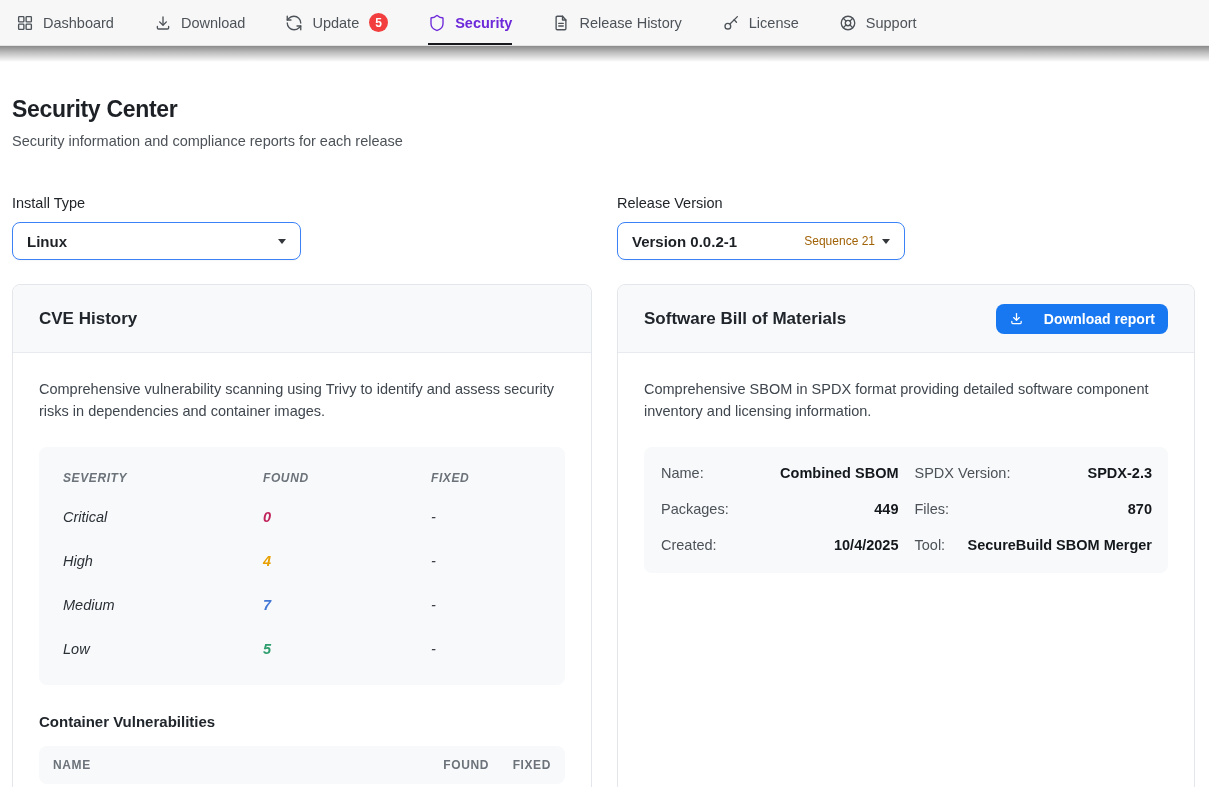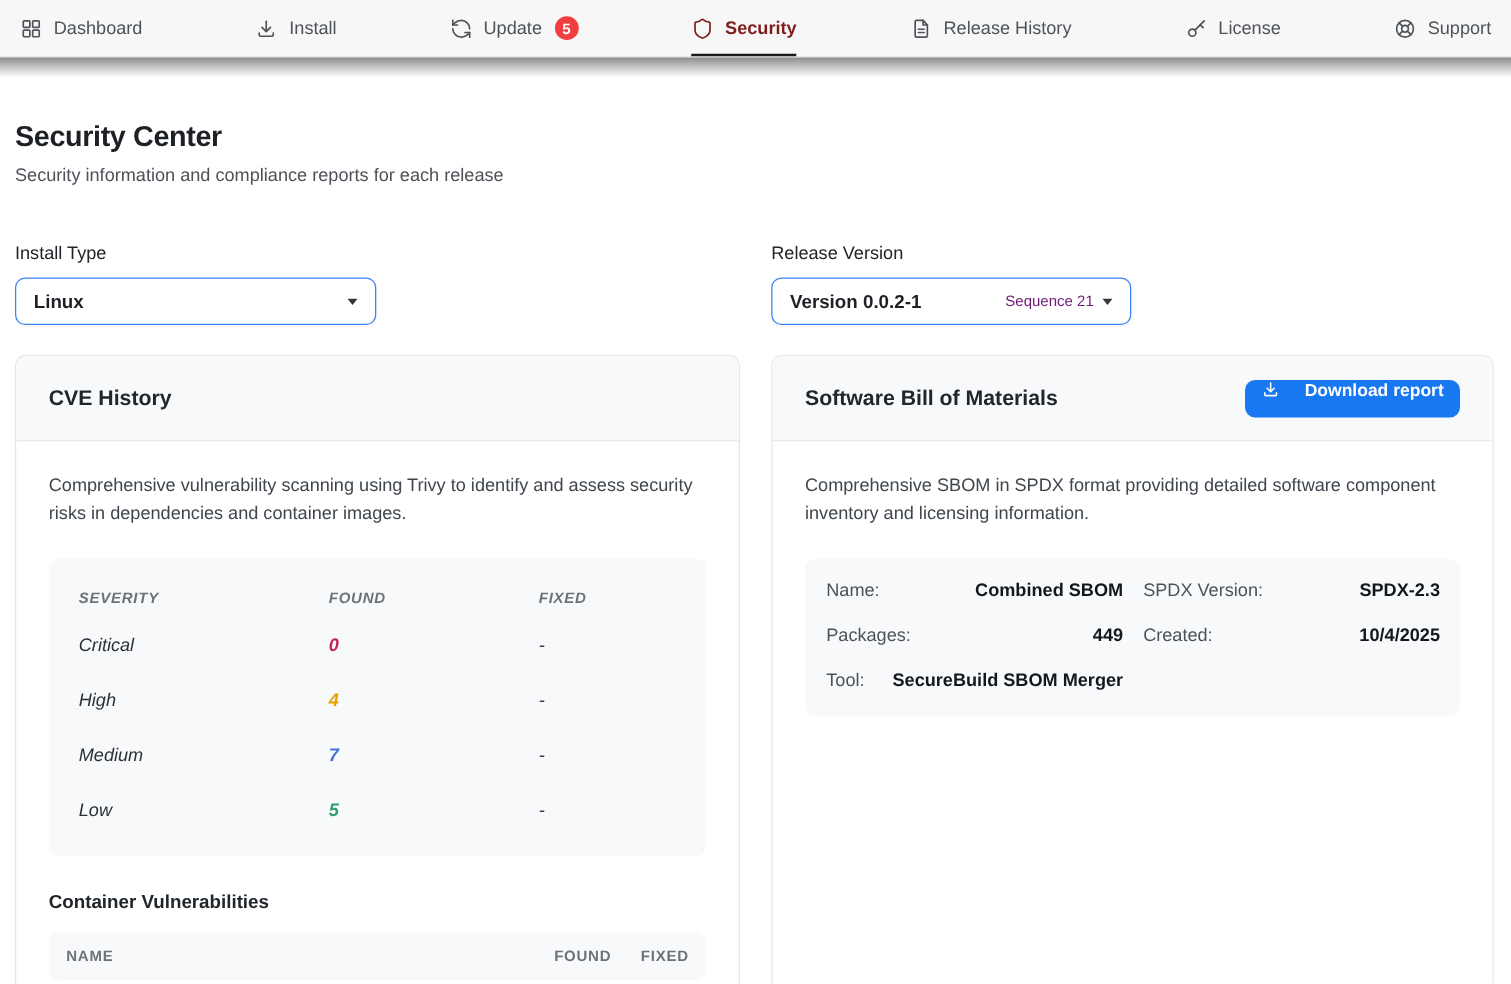--- a/index.html
+++ b/index.html
@@ -1,25 +1,25 @@
 <!DOCTYPE html>
 <html><head>
 <meta charset="utf-8">
 <style>
   * { margin: 0; padding: 0; box-sizing: border-box; }
   html, body { width: 1209px; height: 787px; overflow: hidden; background: #fff;
     font-family: "Liberation Sans", "DejaVu Sans", sans-serif; color: #212529; }
 
   
   .topnav { height: 46px; background: #f7f7f8; border-bottom: 1px solid #e4e4e6;
-    display: flex; align-items: stretch; gap: 40px; padding: 0 16px; justify-content: space-between; }
+    display: flex; align-items: stretch; gap: 40px; padding: 0 16px; }
   .nav-item { display: flex; align-items: center; gap: 9px; cursor: pointer;
     color: #4d5358; font-size: 14.5px; font-weight: 500; border-bottom: 2px solid transparent;
     padding-top: 2px; }
-  .nav-item.active { color: #7f1d1d; font-weight: 600; border-bottom-color: #17191c; }
+  .nav-item.active { color: #6d28d9; font-weight: 600; border-bottom-color: #17191c; }
   .nav-icon { display: inline-flex; }
   .nav-icon svg { width: 18px; height: 18px; }
   .nav-badge { min-width: 19px; height: 19px; border-radius: 999px; color: #fff;
     font-size: 12px; font-weight: 700; display: inline-flex; align-items: center;
     justify-content: center; padding: 0 5px; margin-left: 1px; }
 
   .scroll-shadow { height: 16px; width: 100%;
     background: linear-gradient(to bottom, #8b8b8b 0%, #bdbdbd 40%, #ffffff 100%); }
 
   
@@ -33,21 +33,21 @@
   .filter-col.left { width: 580px; }
   .filter-col.right { width: 578px; }
   .filter-label { font-size: 14.5px; color: #212529; margin-bottom: 11px; }
   .select { height: 38px; background: #fff; border: 1px solid #3b82f6; border-radius: 8px;
     box-shadow: 0 1px 2px rgba(0,0,0,0.04); display: flex; align-items: center;
     padding: 0 14px; cursor: pointer; }
   .select.small { width: 289px; }
   .select.version { width: 288px; }
   .select-value { font-size: 15px; font-weight: 700; color: #1d2126; }
   .select-right { margin-left: auto; display: flex; align-items: center; gap: 7px; }
-  .select-sub { font-size: 12px; color: #701a75; margin-left: 40px; }
+  .select-sub { font-size: 12px; color: #a16207; margin-left: 40px; }
   .caret { width: 0; height: 0; border-left: 4.5px solid transparent;
     border-right: 4.5px solid transparent; border-top: 5.5px solid #33373b; }
 
   
   .cards { display: flex; gap: 25px; margin-top: 24px; height: 640px; align-items: stretch; }
   .card { background: #fff; border: 1px solid #e3e6ea; border-radius: 8px; overflow: hidden; }
   .card.left { width: 580px; }
   .card.right { width: 578px; }
   .card-header { background: #f8f9fa; border-bottom: 1px solid #e7eaee; padding: 0 26px;
     height: 68px; display: flex; align-items: center; justify-content: space-between; }
@@ -69,21 +69,21 @@
   .sev-fixed { font-size: 14.5px; color: #3c4147; }
 
   .section-title { font-size: 15px; font-weight: 700; color: #21262c; margin-top: 28px; }
   .cv-table-head { background: #f8f9fa; border-radius: 8px; margin-top: 16px; height: 38px;
     display: flex; align-items: center; padding: 0 14px 0 14px; }
   .cv-name { flex: 1; }
   .cv-found { width: 72px; text-align: right; }
   .cv-fixed { width: 62px; text-align: right; }
 
   
-  .btn-primary { display: flex; gap: 20px; border: none; border-radius: 8px;
+  .btn-primary { display: flex; align-items: center; gap: 20px; border: none; border-radius: 8px;
     color: #fff; font-size: 14px; font-weight: 600; height: 30px; padding: 0 13px; cursor: pointer;
     font-family: inherit; }
   .btn-primary svg { width: 15px; height: 15px; }
 
   
   .sbom-box { background: #f8f9fa; border-radius: 8px; margin-top: 24px; padding: 8px 16px 10px 17px; }
   .sbom-grid { display: grid; grid-template-columns: 1fr 1fr; column-gap: 16px; }
   .sbom-cell { display: flex; align-items: center; height: 36px; }
   .sbom-label { font-size: 14.5px; color: #4c5258; }
   .sbom-value { margin-left: auto; font-size: 14.5px; font-weight: 700; color: #14181c;
@@ -106,21 +106,21 @@
   </div>
 
   <div class="nav-item">
     <span class="nav-icon">
       <svg viewBox="0 0 24 24" fill="none" stroke="currentColor" stroke-width="1.8" stroke-linecap="round" stroke-linejoin="round">
           <path d="M12 4v10"></path>
           <path d="M7.5 10.5 12 15l4.5-4.5"></path>
           <path d="M4.5 16.5v2A1.5 1.5 0 0 0 6 20h12a1.5 1.5 0 0 0 1.5-1.5v-2"></path>
         </svg>
     </span>
-    <span class="nav-label">Install</span>
+    <span class="nav-label">Download</span>
   </div>
 
   <div class="nav-item">
     <span class="nav-icon">
       <svg viewBox="0 0 24 24" fill="none" stroke="currentColor" stroke-width="1.8" stroke-linecap="round" stroke-linejoin="round">
           <path d="M21 12a9 9 0 0 0-9-9 9.75 9.75 0 0 0-6.74 2.74L3 8"></path>
           <path d="M3 3v5h5"></path>
           <path d="M3 12a9 9 0 0 0 9 9 9.75 9.75 0 0 0 6.74-2.74L21 16"></path>
           <path d="M16 16h5v5"></path>
         </svg>
@@ -272,20 +272,24 @@
             </div>
             <div class="sbom-cell">
               <span class="sbom-label">SPDX Version:</span>
               <span class="sbom-value">SPDX-2.3</span>
             </div>
             <div class="sbom-cell">
               <span class="sbom-label">Packages:</span>
               <span class="sbom-value">449</span>
             </div>
             <div class="sbom-cell">
+              <span class="sbom-label">Files:</span>
+              <span class="sbom-value">870</span>
+            </div>
+            <div class="sbom-cell">
               <span class="sbom-label">Created:</span>
               <span class="sbom-value">10/4/2025</span>
             </div>
             <div class="sbom-cell">
               <span class="sbom-label">Tool:</span>
               <span class="sbom-value">SecureBuild SBOM Merger</span>
             </div>
           </div>
         </div>
       </div>

